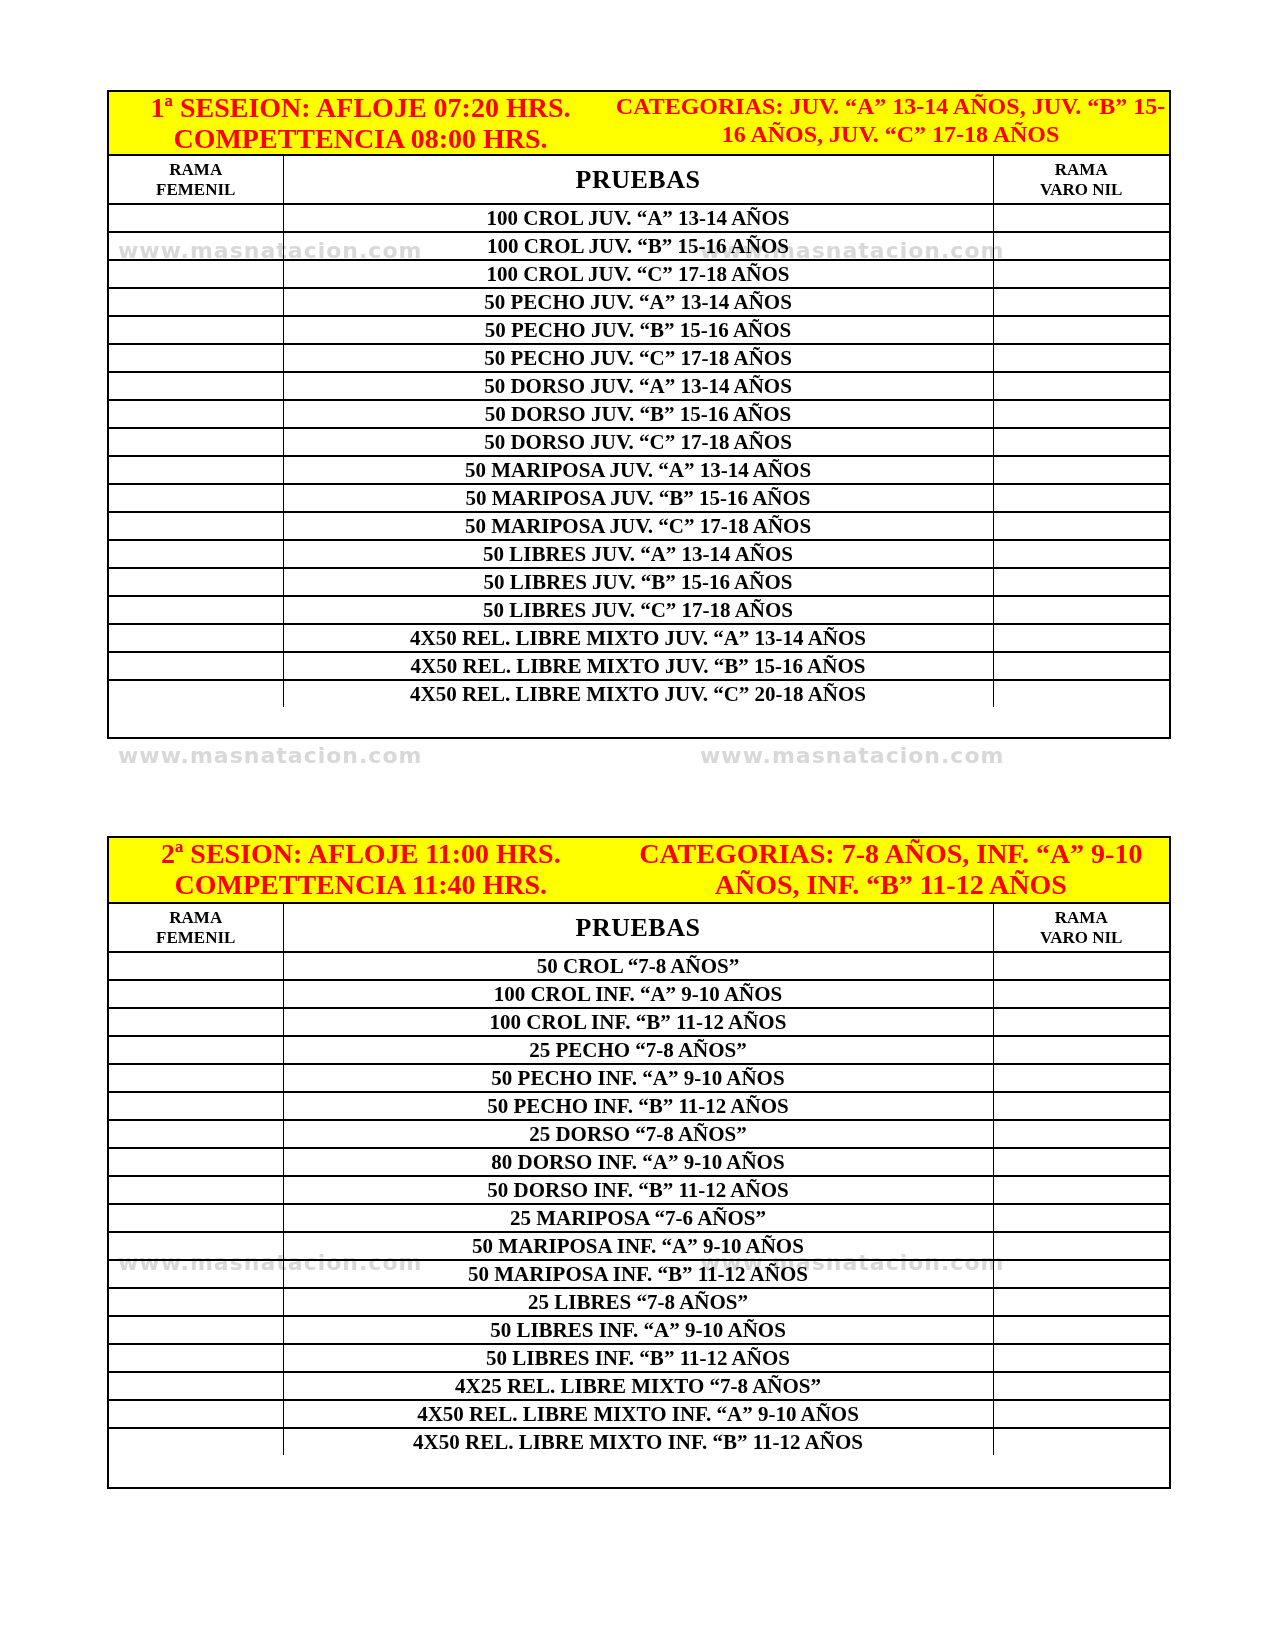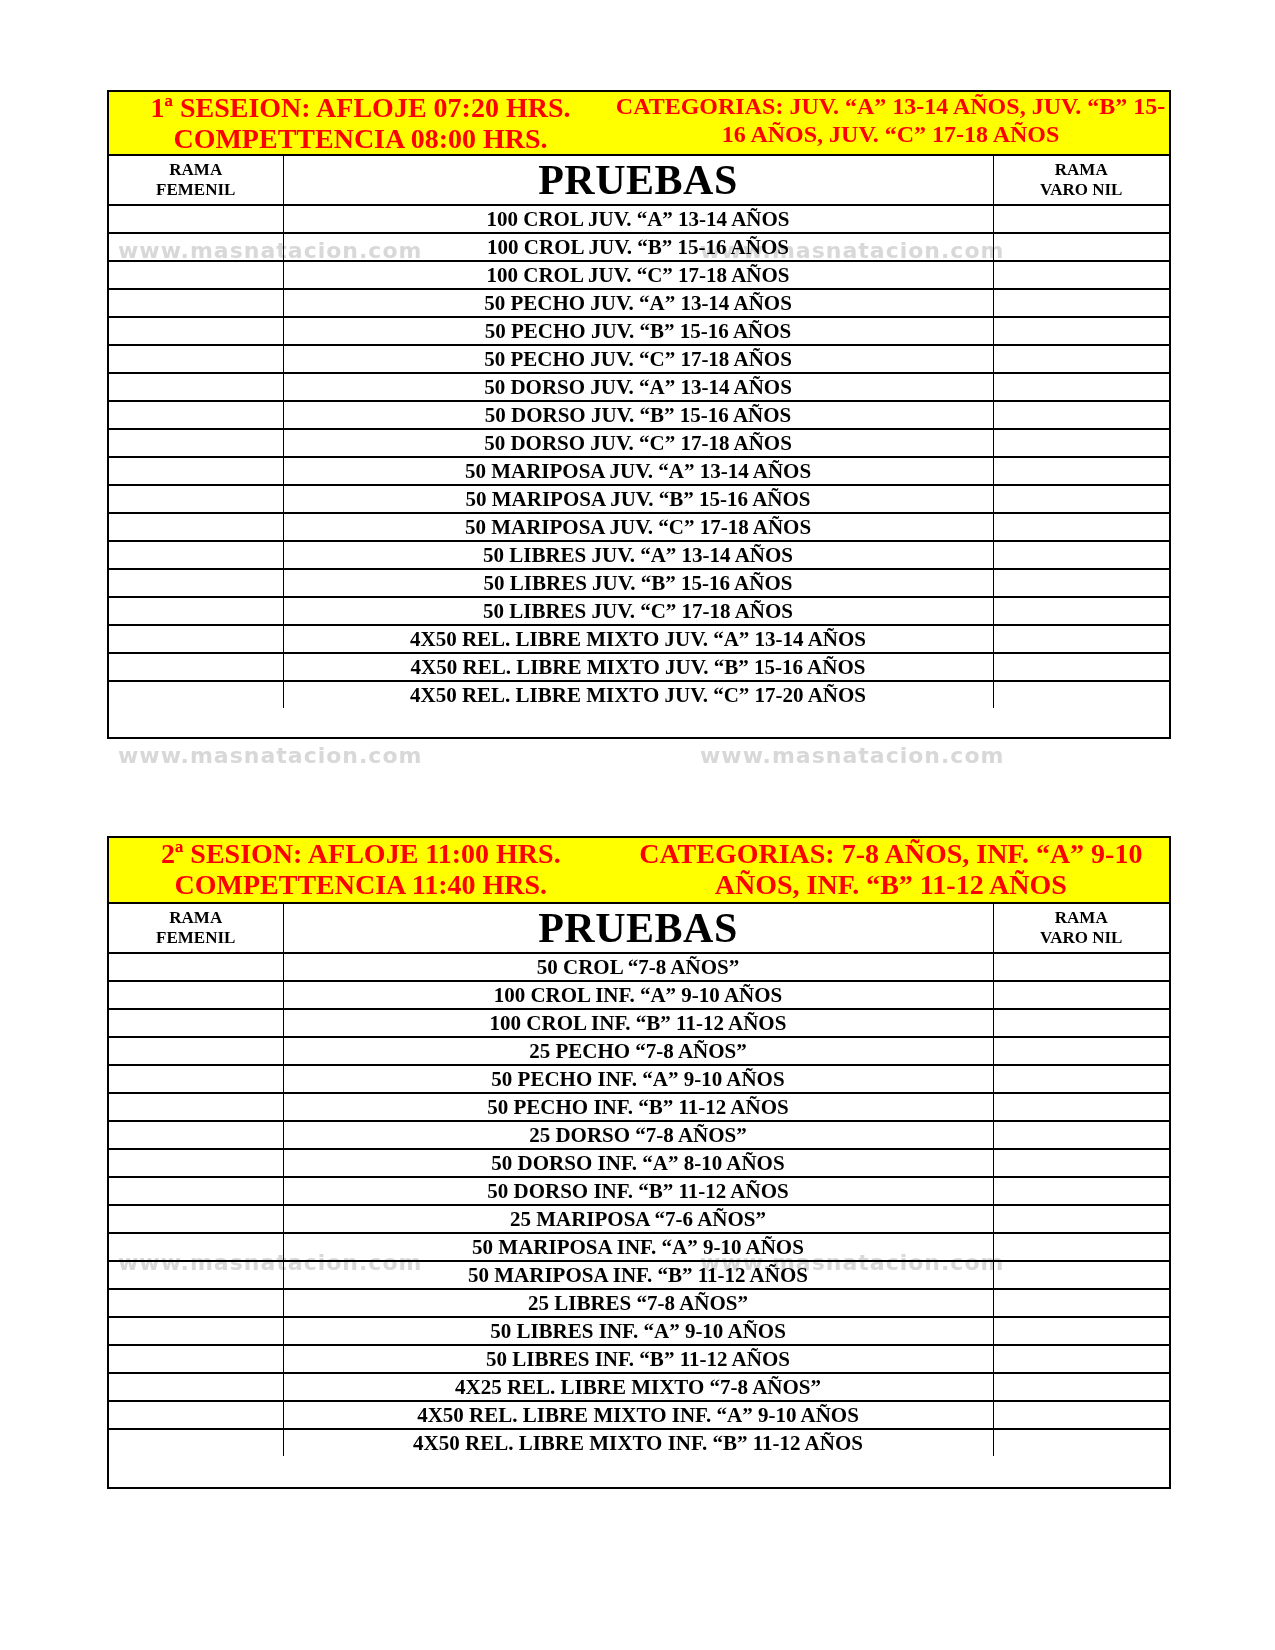--- a/index.html
+++ b/index.html
@@ -12,21 +12,21 @@
   .band .l1 { font-size: 28px; line-height: 31px; letter-spacing: 0px; }
   .band .l2 { font-size: 24px; line-height: 28px; }
   table { border-collapse: collapse; width: 100%; table-layout: fixed; }
   td { border: 1px solid #000; padding: 0; text-align: center; font-weight: bold; }
   tr + tr td { border-top: 2px solid #000; }
   td:first-child { border-left: none; }
   td:last-child { border-right: none; }
   tr.colhdr td { border-top: none; }
   tr.colhdr { height: 48px; padding-left: 41px; }
   .rama { font-size: 17px; line-height: 20px; }
-  .pruebas { font-size: 42px; letter-spacing: 0.5px; }
+  .pruebas { font-size: 26px; letter-spacing: 0.5px; }
   tr.ev { height: 27px; }
   tr.ev td { font-size: 21px; line-height: 26px; }
   tr.ev:last-child td { border-bottom: none; }
   .wm { position: absolute; color: #d8d8d8; font-family: "DejaVu Sans", sans-serif; font-weight: bold;
         font-size: 22px; letter-spacing: 1px; z-index: 0; }
   .session { z-index: 1; }
   .session .evtext { position: relative; z-index: 2; }
 </style>
 </head>
 <body>
@@ -135,21 +135,21 @@
           <td class="evtext">4X50 REL. LIBRE MIXTO JUV. “A” 13-14 AÑOS</td>
           <td></td>
         </tr>
         <tr class="ev">
           <td></td>
           <td class="evtext">4X50 REL. LIBRE MIXTO JUV. “B” 15-16 AÑOS</td>
           <td></td>
         </tr>
         <tr class="ev">
           <td></td>
-          <td class="evtext">4X50 REL. LIBRE MIXTO JUV. “C” 17-20 AÑOS</td>
+          <td class="evtext">4X50 REL. LIBRE MIXTO JUV. “C” 20-18 AÑOS</td>
           <td></td>
         </tr>
       </tbody>
   </table>
 </div>
 
 <div class="session" style="top:836px; height:653px;" id="s1">
   <div class="band" style="height:66px;justify-content:center;">
     <div class="l1">2ª SESION: AFLOJE 11:00 HRS. COMPETTENCIA 11:40 HRS.</div>
     <div class="l1">CATEGORIAS: 7-8 AÑOS, INF. “A” 9-10 AÑOS, INF. “B” 11-12 AÑOS</div>
@@ -196,21 +196,21 @@
           <td class="evtext">50 PECHO INF. “B” 11-12 AÑOS</td>
           <td></td>
         </tr>
         <tr class="ev">
           <td></td>
           <td class="evtext">25 DORSO “7-8 AÑOS”</td>
           <td></td>
         </tr>
         <tr class="ev">
           <td></td>
-          <td class="evtext">50 DORSO INF. “A” 8-10 AÑOS</td>
+          <td class="evtext">80 DORSO INF. “A” 9-10 AÑOS</td>
           <td></td>
         </tr>
         <tr class="ev">
           <td></td>
           <td class="evtext">50 DORSO INF. “B” 11-12 AÑOS</td>
           <td></td>
         </tr>
         <tr class="ev">
           <td></td>
           <td class="evtext">25 MARIPOSA “7-6 AÑOS”</td>

